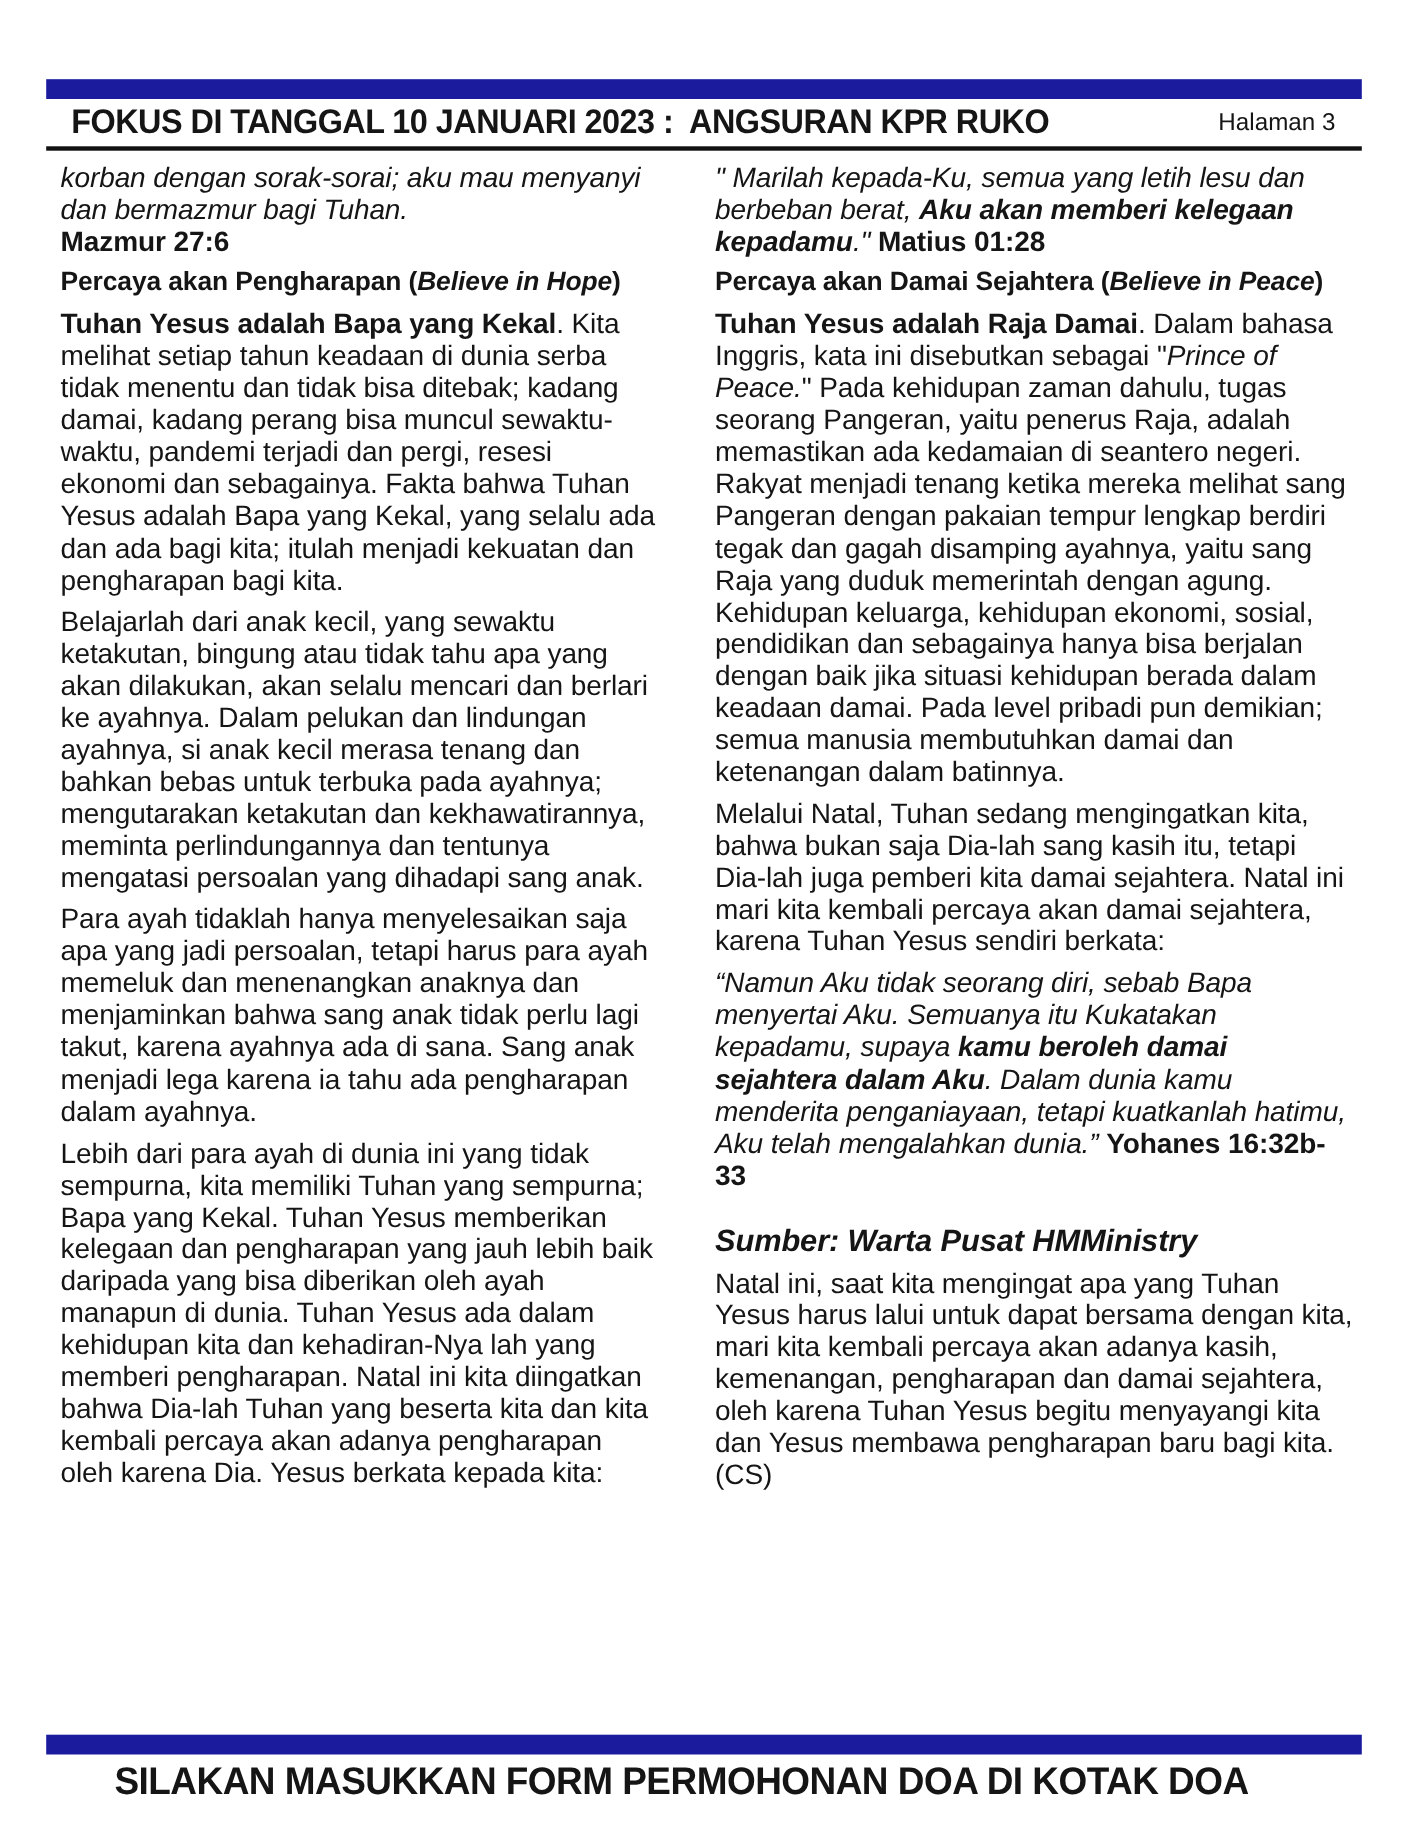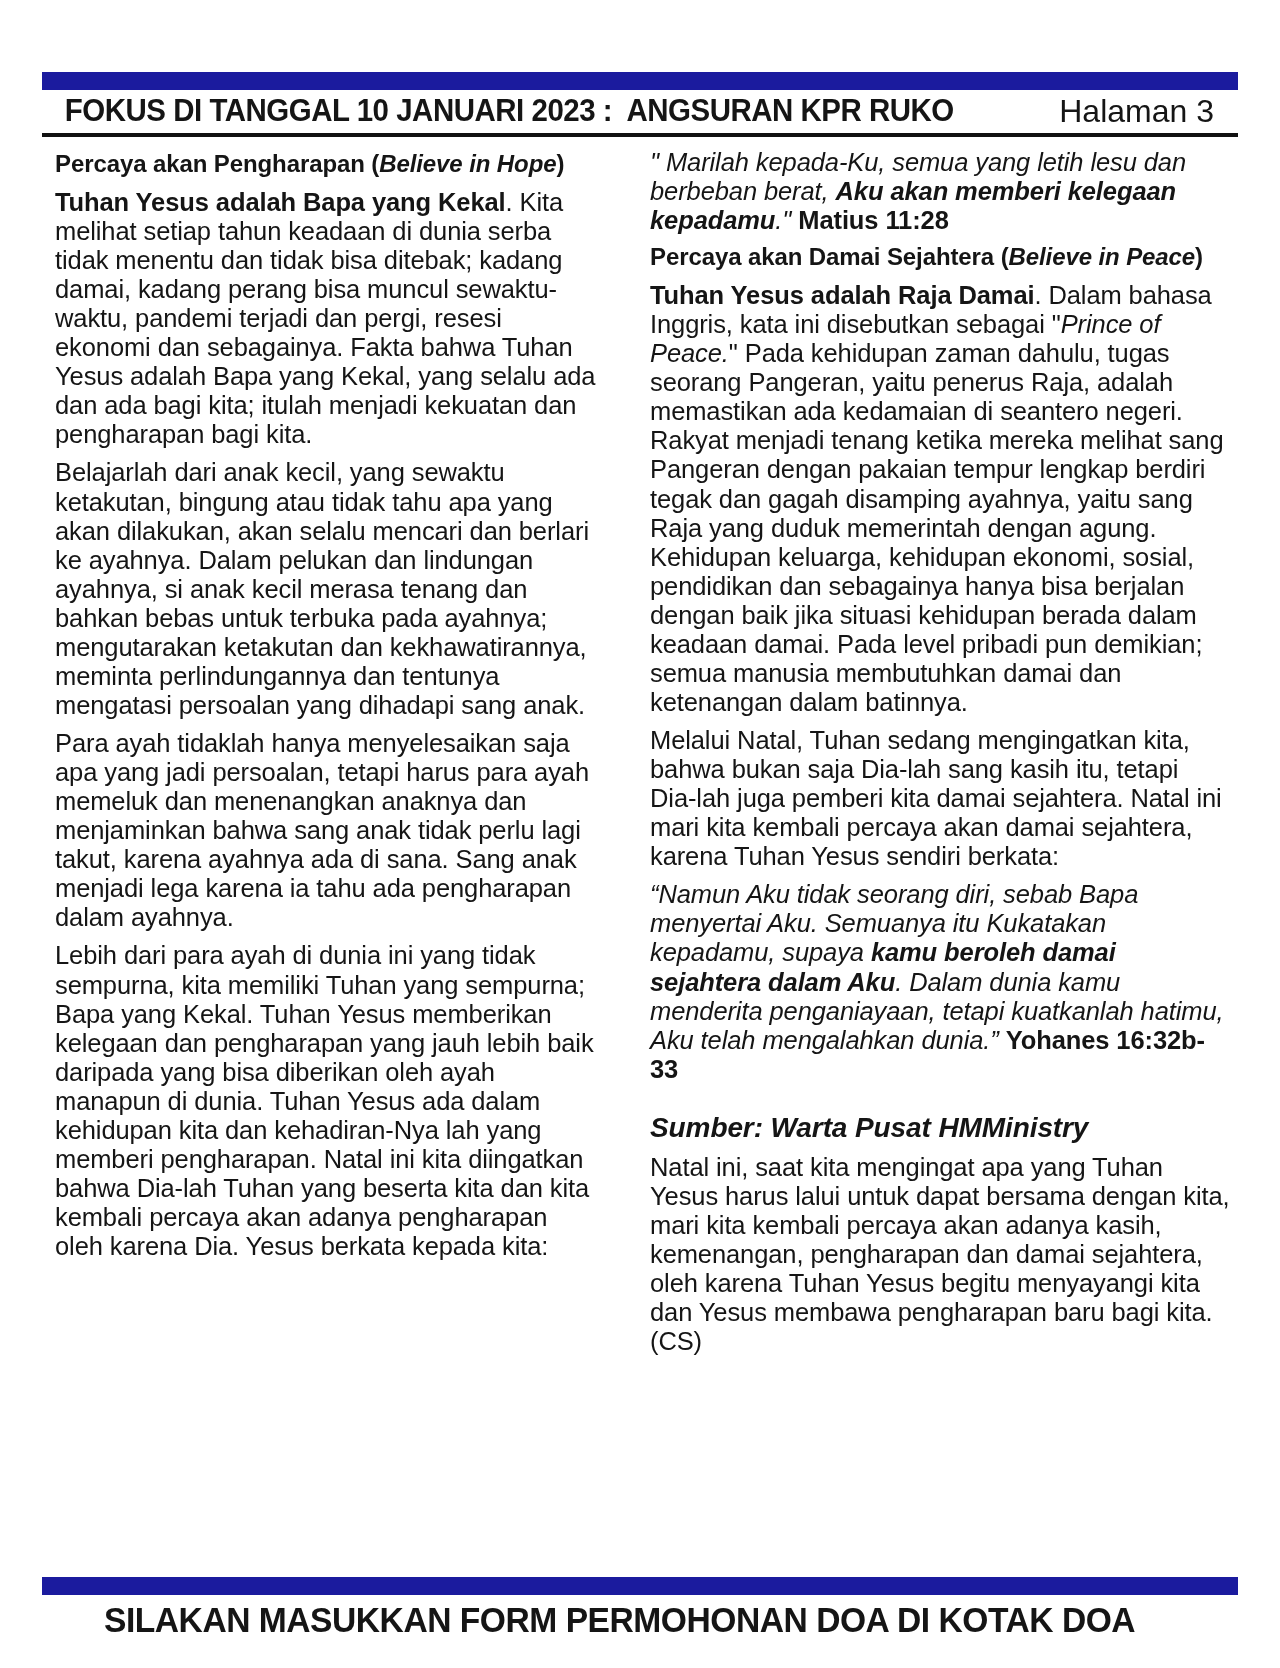--- a/index.html
+++ b/index.html
@@ -14,21 +14,21 @@
     background:var(--accent);
   }
   .header-row {
     position:absolute; left:42px; top:90px; width:1196px; height:42px;
     display:flex; align-items:center; justify-content:space-between;
   }
   .page-title {
     font-weight:bold; font-size:31px; letter-spacing:-0.5px; white-space:pre;
     padding-left:24px; transform:scaleX(0.95); transform-origin:left center;
   }
-  .page-num { font-size:32px; padding-right:24px; }
+  .page-num { font-size:22px; padding-right:24px; }
   .header-rule {
     position:absolute; left:42px; top:133px; width:1196px; height:4px;
     background:#111111;
   }
   .columns {
     position:absolute; left:55px; top:148px; width:1175px;
     display:flex; gap:50px; align-items:flex-start;
   }
   .col-left  { width:545px; }
   .col-right { width:580px; }
@@ -61,28 +61,30 @@
 
   <div class="header-row">
     <div class="page-title">FOKUS DI TANGGAL 10 JANUARI 2023 :  ANGSURAN KPR RUKO</div>
     <div class="page-num">Halaman 3</div>
   </div>
 
   <div class="header-rule"></div>
 
   <div class="columns">
     <div class="col-left">
+        <p class="block verse"><span class="run-italic">korban dengan sorak-sorai; aku mau menyanyi dan bermazmur bagi Tuhan.
+</span><span class="run-bold">Mazmur 27:6</span></p>
         <p class="block heading"><span class="run-bold">Percaya akan Pengharapan (</span><span class="run-bolditalic">Believe in Hope</span><span class="run-bold">)</span></p>
         <p class="block para"><span class="run-bold">Tuhan Yesus adalah Bapa yang Kekal</span><span class="run-normal">. Kita melihat setiap tahun keadaan di dunia serba tidak menentu dan tidak bisa ditebak; kadang damai, kadang perang bisa muncul sewaktu-waktu, pandemi terjadi dan pergi, resesi ekonomi dan sebagainya. Fakta bahwa Tuhan Yesus adalah Bapa yang Kekal, yang selalu ada dan ada bagi kita; itulah menjadi kekuatan dan pengharapan bagi kita.</span></p>
         <p class="block para"><span class="run-normal">Belajarlah dari anak kecil, yang sewaktu ketakutan, bingung atau tidak tahu apa yang akan dilakukan, akan selalu mencari dan berlari ke ayahnya. Dalam pelukan dan lindungan ayahnya, si anak kecil merasa tenang dan bahkan bebas untuk terbuka pada ayahnya; mengutarakan ketakutan dan kekhawatirannya, meminta perlindungannya dan tentunya mengatasi persoalan yang dihadapi sang anak.</span></p>
         <p class="block para"><span class="run-normal">Para ayah tidaklah hanya menyelesaikan saja apa yang jadi persoalan, tetapi harus para ayah memeluk dan menenangkan anaknya dan menjaminkan bahwa sang anak tidak perlu lagi takut, karena ayahnya ada di sana. Sang anak menjadi lega karena ia tahu ada pengharapan dalam ayahnya.</span></p>
         <p class="block para"><span class="run-normal">Lebih dari para ayah di dunia ini yang tidak sempurna, kita memiliki Tuhan yang sempurna; Bapa yang Kekal. Tuhan Yesus memberikan kelegaan dan pengharapan yang jauh lebih baik daripada yang bisa diberikan oleh ayah manapun di dunia. Tuhan Yesus ada dalam kehidupan kita dan kehadiran-Nya lah yang memberi pengharapan. Natal ini kita diingatkan bahwa Dia-lah Tuhan yang beserta kita dan kita kembali percaya akan adanya pengharapan oleh karena Dia. Yesus berkata kepada kita:</span></p>
       </div>
     <div class="col-right">
-        <p class="block verse"><span class="run-italic">" Marilah kepada-Ku, semua yang letih lesu dan berbeban berat, </span><span class="run-bolditalic">Aku akan memberi kelegaan kepadamu</span><span class="run-italic">." </span><span class="run-bold">Matius 11:28</span></p>
+        <p class="block verse"><span class="run-italic">" Marilah kepada-Ku, semua yang letih lesu dan berbeban berat, </span><span class="run-bolditalic">Aku akan memberi kelegaan kepadamu</span><span class="run-italic">." </span><span class="run-bold">Matius 01:28</span></p>
         <p class="block heading"><span class="run-bold">Percaya akan Damai Sejahtera (</span><span class="run-bolditalic">Believe in Peace</span><span class="run-bold">)</span></p>
         <p class="block para"><span class="run-bold">Tuhan Yesus adalah Raja Damai</span><span class="run-normal">. Dalam bahasa Inggris, kata ini disebutkan sebagai "</span><span class="run-italic">Prince of Peace.</span><span class="run-normal">" Pada kehidupan zaman dahulu, tugas seorang Pangeran, yaitu penerus Raja, adalah memastikan ada kedamaian di seantero negeri. Rakyat menjadi tenang ketika mereka melihat sang Pangeran dengan pakaian tempur lengkap berdiri tegak dan gagah disamping ayahnya, yaitu sang Raja yang duduk memerintah dengan agung. Kehidupan keluarga, kehidupan ekonomi, sosial, pendidikan dan sebagainya hanya bisa berjalan dengan baik jika situasi kehidupan berada dalam keadaan damai. Pada level pribadi pun demikian; semua manusia membutuhkan damai dan ketenangan dalam batinnya.</span></p>
         <p class="block para"><span class="run-normal">Melalui Natal, Tuhan sedang mengingatkan kita, bahwa bukan saja Dia-lah sang kasih itu, tetapi Dia-lah juga pemberi kita damai sejahtera. Natal ini mari kita kembali percaya akan damai sejahtera, karena Tuhan Yesus sendiri berkata:</span></p>
         <p class="block verse"><span class="run-italic">“Namun Aku tidak seorang diri, sebab Bapa menyertai Aku. Semuanya itu Kukatakan kepadamu, supaya </span><span class="run-bolditalic">kamu beroleh damai sejahtera dalam Aku</span><span class="run-italic">. Dalam dunia kamu menderita penganiayaan, tetapi kuatkanlah hatimu, Aku telah mengalahkan dunia.” </span><span class="run-bold">Yohanes 16:32b-33</span></p>
         <p class="block source"><span class="run-bolditalic">Sumber: Warta Pusat HMMinistry</span></p>
         <p class="block para"><span class="run-normal">Natal ini, saat kita mengingat apa yang Tuhan Yesus harus lalui untuk dapat bersama dengan kita, mari kita kembali percaya akan adanya kasih, kemenangan, pengharapan dan damai sejahtera, oleh karena Tuhan Yesus begitu menyayangi kita dan Yesus membawa pengharapan baru bagi kita. (CS)</span></p>
       </div>
   </div>
 
   <div class="bottombar"></div>

